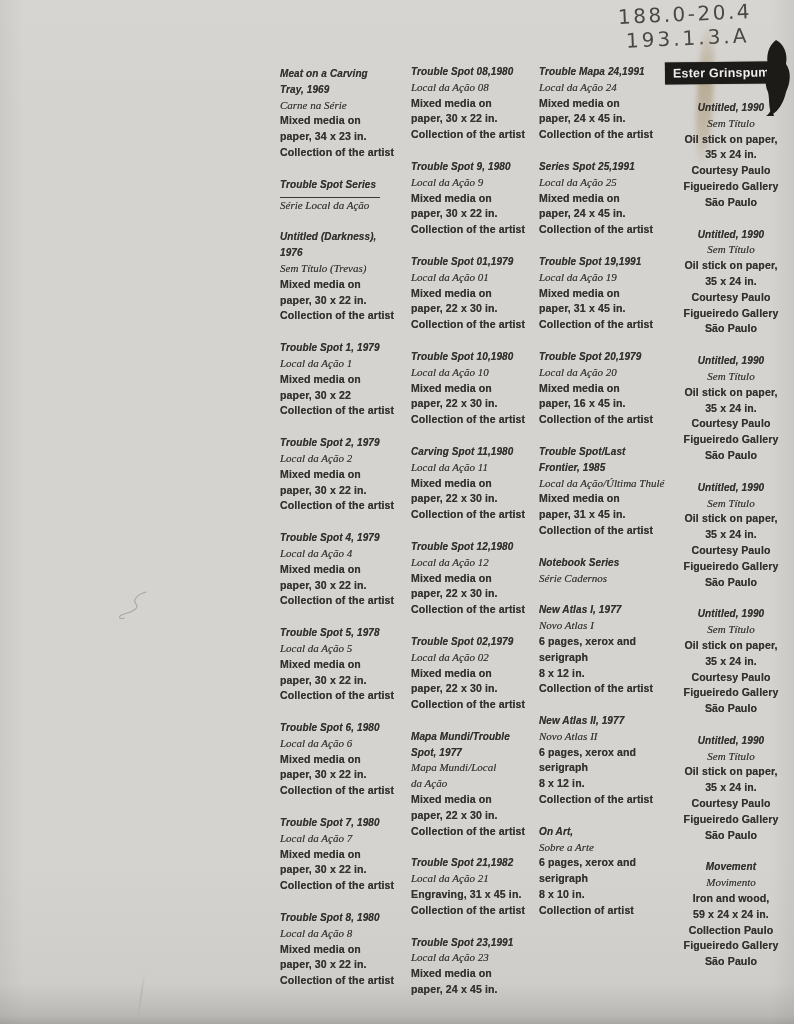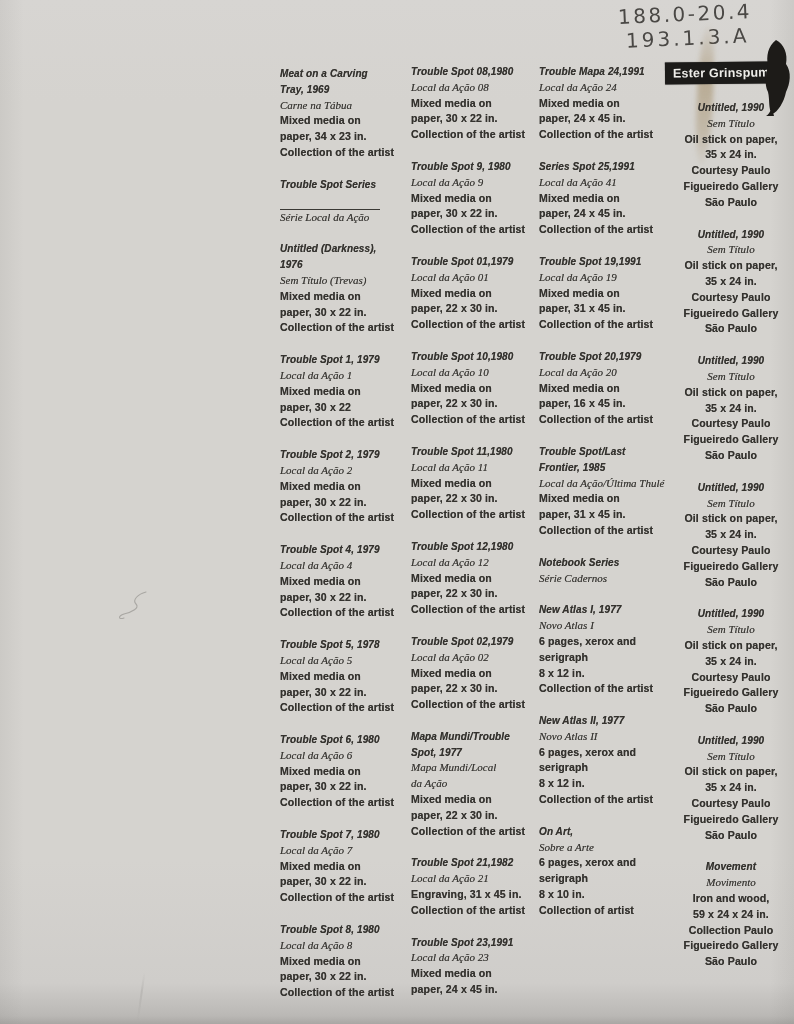--- a/index.html
+++ b/index.html
@@ -14,21 +14,21 @@
     background:linear-gradient(180deg,#d7d5d2 0%,var(--paper) 10%,var(--paper) 84%,#cfcdca 96%,#bab8b5 99.2%,#a9a7a4 100%);
   }
   #paper::before{content:"";position:absolute;inset:0;pointer-events:none;
     background:linear-gradient(90deg,rgba(120,118,115,.10) 0,rgba(120,118,115,0) 3%,rgba(120,118,115,0) 97%,rgba(120,118,115,.12) 100%);}
   .col{position:absolute;width:128px;color:var(--ink);}
   .entry{margin:0 0 16px 0;}
   .line{white-space:nowrap;line-height:15.8px;
     text-shadow:0 0 .5px rgba(40,40,38,.65);}
   .t{font-size:10px;font-weight:bold;font-style:italic;letter-spacing:.1px;}
   .t.ul{ }
-  .t.ul .uwrap{display:inline-block;border-bottom:1.4px solid #3a3834;padding:0 4px 16px 0;}
+  .t.ul .uwrap{display:inline-block;border-bottom:1.4px solid #3a3834;padding:0 4px 4px 0;}
   .p{font-size:11px;font-style:italic;font-family:"Liberation Serif",serif;color:#3b3935;}
   .d{font-size:10.6px;font-weight:bold;letter-spacing:.1px;}
   
   .hand{position:absolute;color:var(--hand);font-family:"DejaVu Sans",sans-serif;
     font-size:20px;letter-spacing:2.5px;transform:rotate(-2.5deg);font-weight:400;}
   #hand1{left:618px;top:2px;}
   #hand2{left:626px;top:26px;letter-spacing:3px;}
   
   .label-bar{position:absolute;left:665px;top:62px;width:112px;height:22px;
     background:var(--label-bg);color:var(--label-fg);font-weight:bold;font-size:12.5px;
@@ -63,21 +63,21 @@
   <svg class="squiggle" viewBox="0 0 44 40">
     <path d="M34,4 C26,6 20,12 24,16 C28,20 20,24 12,26 C6,28 6,32 12,30" fill="none" stroke="#7e7c78" stroke-width="1.1" stroke-linecap="round"></path>
   </svg>
 
   <div class="crease"></div>
 
 <div class="col" style="left: 280px; top: 66px;">
       <div class="entry">
         <div class="line t">Meat on a Carving</div>
         <div class="line t">Tray, 1969</div>
-        <div class="line p">Carne na Tábua</div>
+        <div class="line p">Carne na Série</div>
         <div class="line d">Mixed media on</div>
         <div class="line d">paper, 34 x 23 in.</div>
         <div class="line d">Collection of the artist</div>
       </div>
       <div class="entry">
         <div class="line t ul"><span class="uwrap">Trouble Spot Series</span></div>
         <div class="line p">Série Local da Ação</div>
       </div>
       <div class="entry">
         <div class="line t">Untitled (Darkness),</div>
@@ -160,21 +160,21 @@
         <div class="line d">Collection of the artist</div>
       </div>
       <div class="entry">
         <div class="line t">Trouble Spot 10,1980</div>
         <div class="line p">Local da Ação 10</div>
         <div class="line d">Mixed media on</div>
         <div class="line d">paper, 22 x 30 in.</div>
         <div class="line d">Collection of the artist</div>
       </div>
       <div class="entry">
-        <div class="line t">Trouble Spot 11,1980</div>
+        <div class="line t">Carving Spot 11,1980</div>
         <div class="line p">Local da Ação 11</div>
         <div class="line d">Mixed media on</div>
         <div class="line d">paper, 22 x 30 in.</div>
         <div class="line d">Collection of the artist</div>
       </div>
       <div class="entry">
         <div class="line t">Trouble Spot 12,1980</div>
         <div class="line p">Local da Ação 12</div>
         <div class="line d">Mixed media on</div>
         <div class="line d">paper, 22 x 30 in.</div>
@@ -212,21 +212,21 @@
     <div class="col" style="left: 539px; top: 64px;">
       <div class="entry">
         <div class="line t">Trouble Mapa 24,1991</div>
         <div class="line p">Local da Ação 24</div>
         <div class="line d">Mixed media on</div>
         <div class="line d">paper, 24 x 45 in.</div>
         <div class="line d">Collection of the artist</div>
       </div>
       <div class="entry">
         <div class="line t">Series Spot 25,1991</div>
-        <div class="line p">Local da Ação 41</div>
+        <div class="line p">Local da Ação 25</div>
         <div class="line d">Mixed media on</div>
         <div class="line d">paper, 24 x 45 in.</div>
         <div class="line d">Collection of the artist</div>
       </div>
       <div class="entry">
         <div class="line t">Trouble Spot 19,1991</div>
         <div class="line p">Local da Ação 19</div>
         <div class="line d">Mixed media on</div>
         <div class="line d">paper, 31 x 45 in.</div>
         <div class="line d">Collection of the artist</div>

